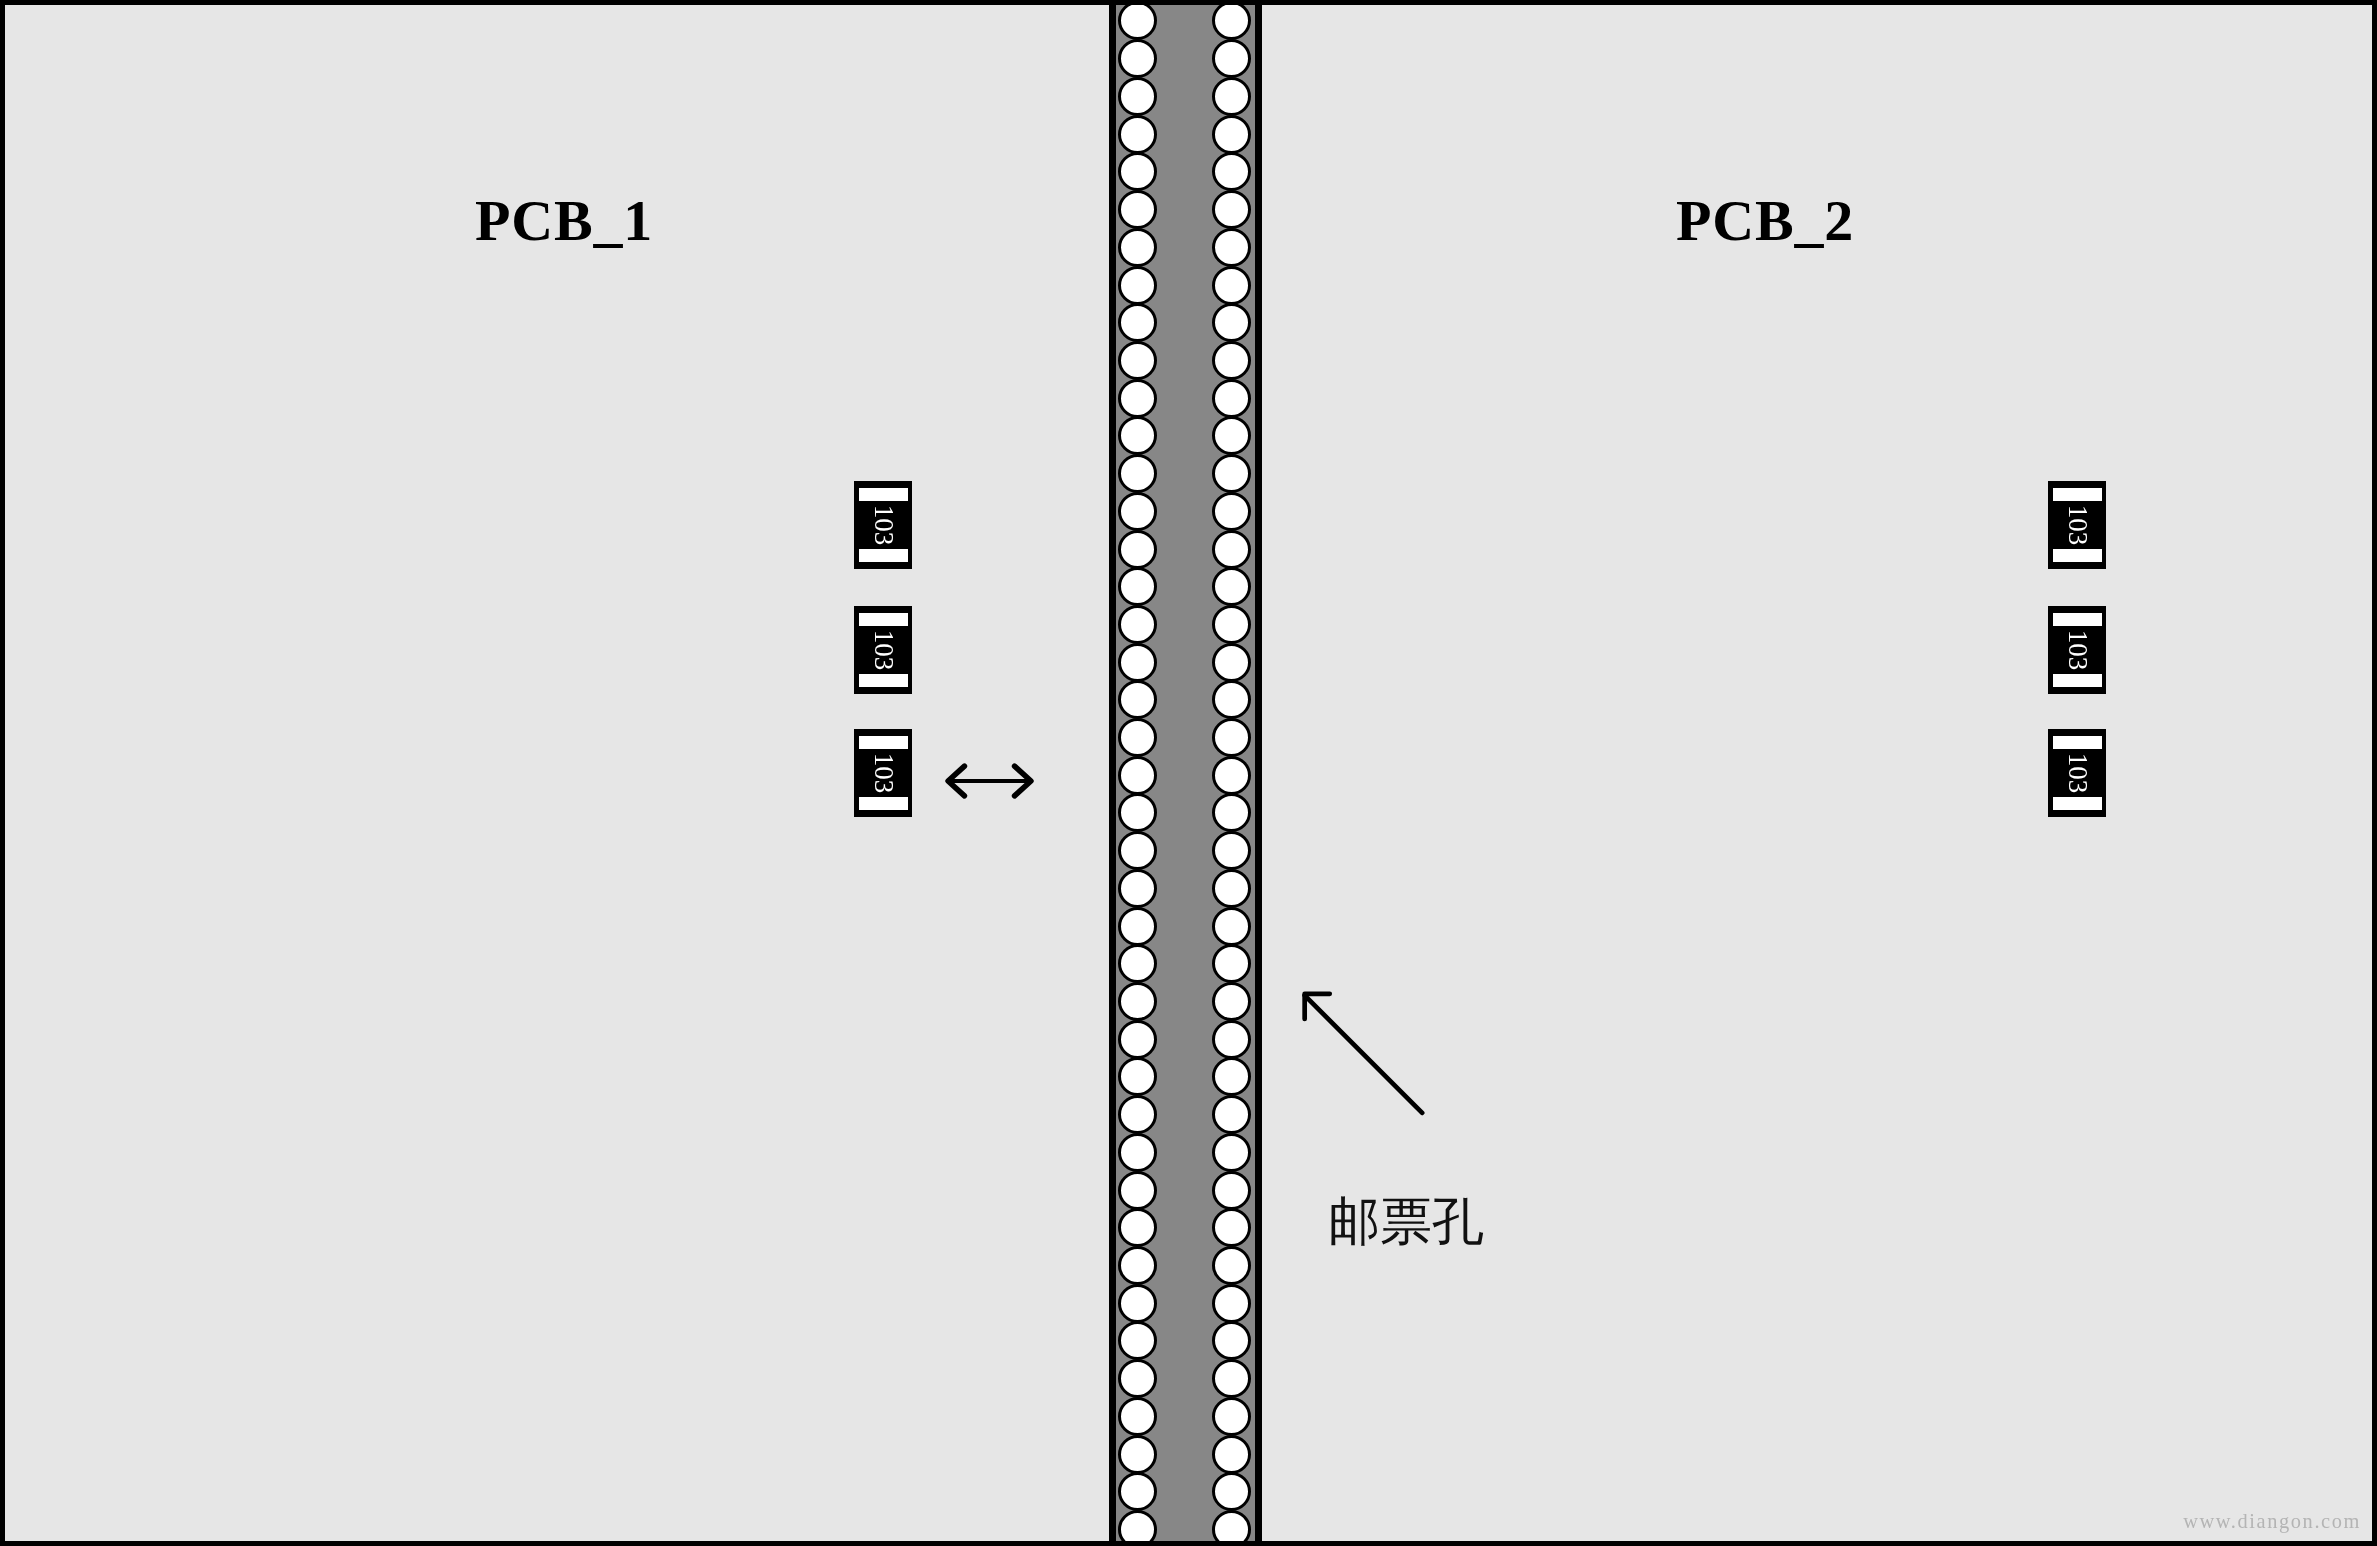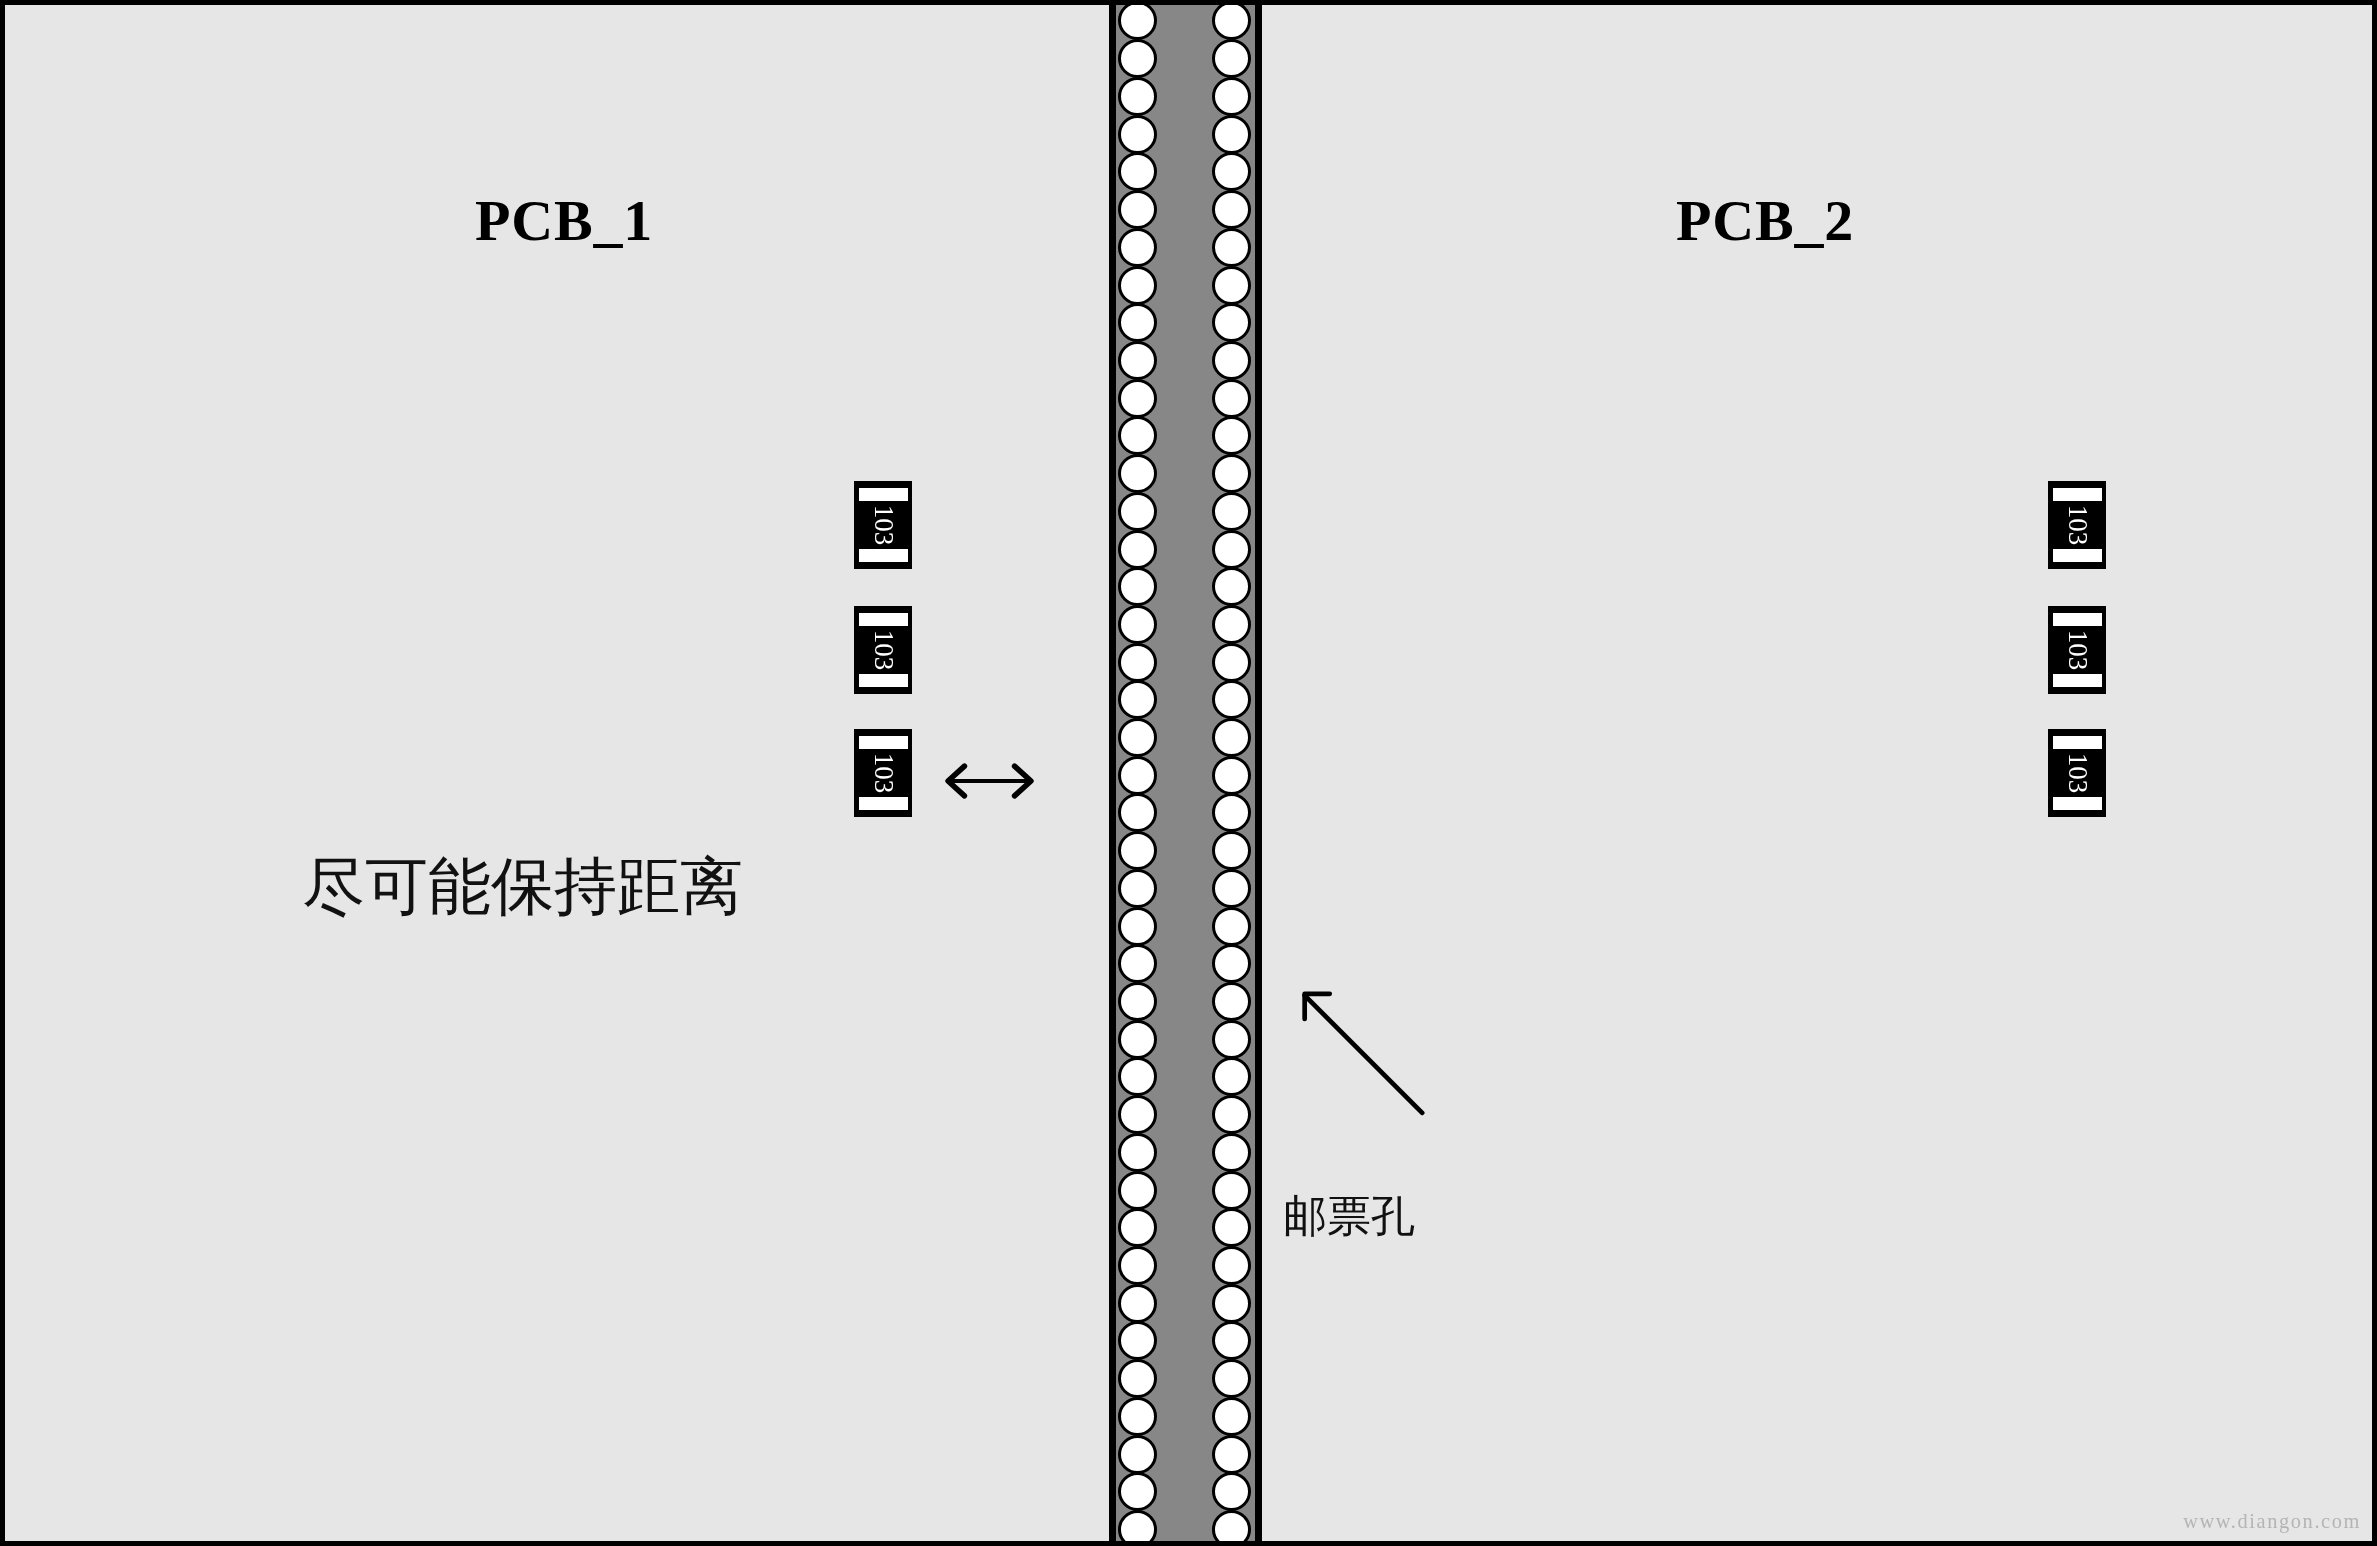--- a/index.html
+++ b/index.html
@@ -67,21 +67,21 @@
   
   .cn-note {
     position: absolute;
     font-family: "DejaVu Sans", "Liberation Sans", sans-serif;
     font-size: 63px;
     color: #111111;
     white-space: nowrap;
   }
   #note-parallel-edge { left: 532px; top: 360px; }
   #note-keep-distance { left: 297px; top: 839px; }
-  #note-mousebite     { left: 1278px; top: 1182px; font-size: 44px; }
+  #note-mousebite     { left: 1323px; top: 1182px; font-size: 52px; }
 
   
   .resistor {
     position: absolute;
     width: 58px;
     height: 88px;
     background: #000000;
     border: 3.9px solid #000000;
     box-sizing: border-box;
     display: flex;
@@ -234,21 +234,20 @@
         <div class="hole" style="top: 1472px;"></div>
         <div class="hole" style="top: 1510px;"></div>
       </div>
   </div>
 
   <div class="pcb-title" id="pcb-title-1">PCB_1</div>
 
   <div class="pcb-title" id="pcb-title-2">PCB_2</div>
 
 
-  <div class="cn-note" id="note-keep-distance">尽可能保持距离</div>
 
   <div class="cn-note" id="note-mousebite">邮票孔</div>
 
   <div id="resistor-layer">
       <div class="resistor" style="left: 849px; top: 476px;">
         <div class="cap"></div>
         <div class="code">103</div>
         <div class="cap"></div>
       </div>
       <div class="resistor" style="left: 849px; top: 601px;">

